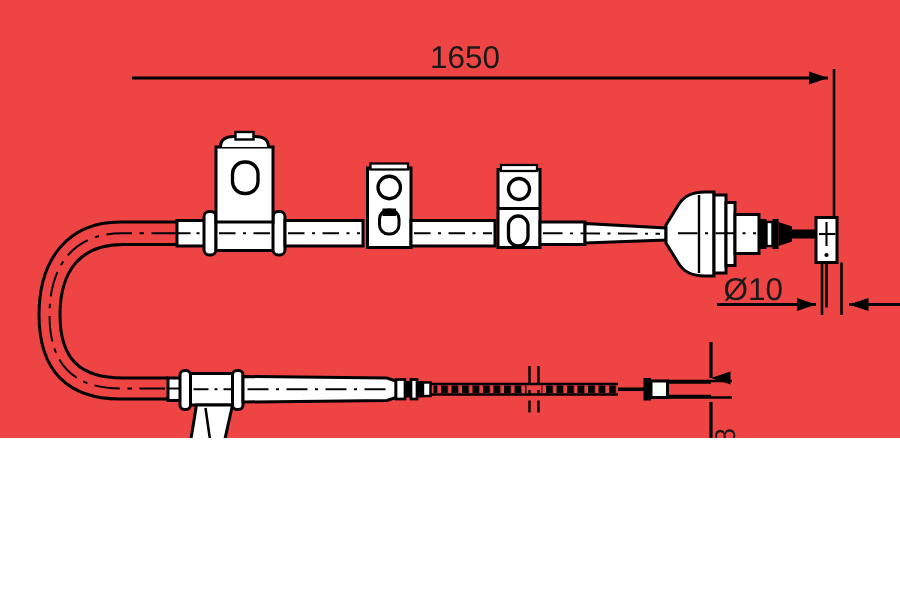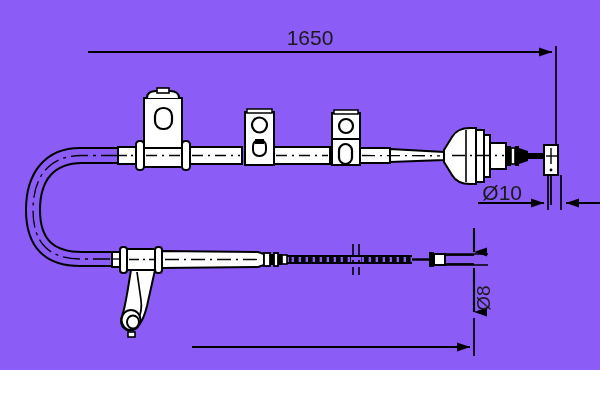--- a/index.html
+++ b/index.html
@@ -6,22 +6,22 @@
     margin: 0;
     padding: 0;
     background: #ffffff;
   }
   body {
     font-family: "Liberation Sans", sans-serif;
   }
   #drawing-root {
     position: relative;
     width: 600px;
-    height: 370px;
-    background: #8b5cf6;
+    height: 292px;
+    background: #ef4444;
     overflow: hidden;
   }
   #drawing-svg {
     position: absolute;
     top: 0;
     left: 0;
     display: block;
   }
   .dim-text {
     font-family: "Liberation Sans", sans-serif;

